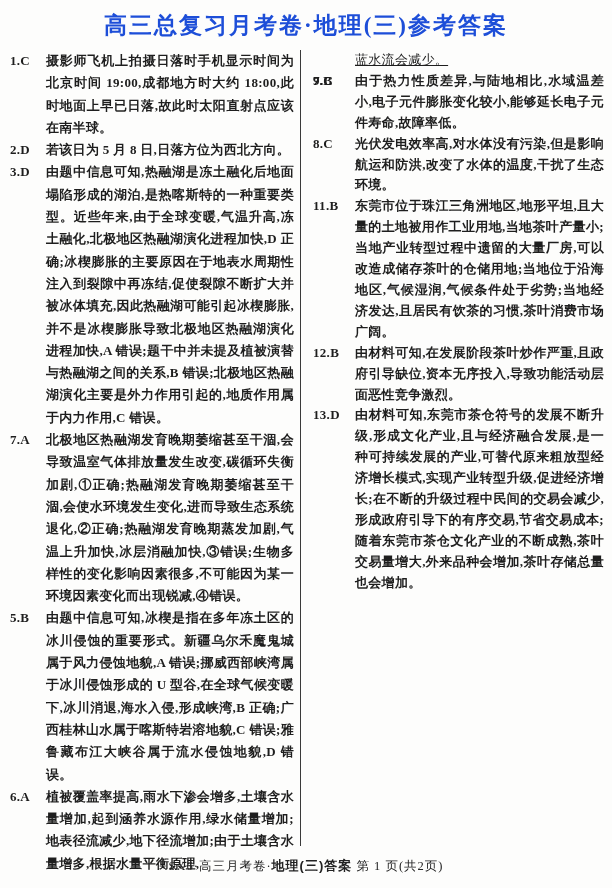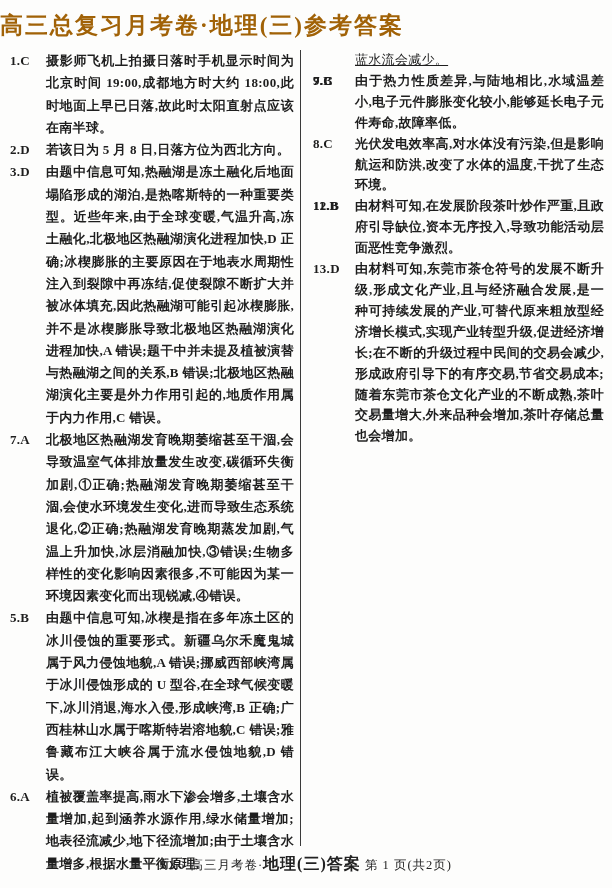--- a/index.html
+++ b/index.html
@@ -14,25 +14,25 @@
     margin: 0 auto;
     background: #fdfdfc;
     color: #1e1e1e;
     font-family: "Liberation Serif", "DejaVu Serif", serif;
     overflow: hidden;
     box-sizing: border-box;
   }
   .title {
     margin: 0;
     padding-top: 10px;
-    text-align: left;
+    text-align: center;
     font-size: 23px;
     font-weight: 900;
     letter-spacing: 2px;
-    color: #a16207;
+    color: #1d4ed8;
     white-space: nowrap;
   }
   .columns {
     position: absolute;
     top: 50px;
     left: 10px;
     right: 8px;
     bottom: 42px;
     display: flex;
   }
@@ -83,22 +83,22 @@
     left: 0;
     width: 100%;
     text-align: center;
     font-size: 12.5px;
     letter-spacing: 1px;
     color: #222;
     white-space: nowrap;
   }
   .footer .fbold {
     font-weight: bold;
-    font-family: Liberation Serif, serif;
-    font-size: 16px;
+    font-family: Liberation Sans, sans-serif;
+    font-size: 13px;
   }
 </style>
 </head>
 <body>
 
 <div class="page">
 
   <h1 class="title">高三总复习月考卷·地理(三)参考答案</h1>
 
   <div class="columns">
@@ -143,20 +143,21 @@
       <div class="item">
         <span class="num">9.C</span>
         <span>由于热力性质差异,与陆地相比,水域温差小,电子元件膨胀变化较小,能够延长电子元件寿命,故障率低。</span>
       </div>
       <div class="item">
         <span class="num">8.C</span>
         <span>光伏发电效率高,对水体没有污染,但是影响航运和防洪,改变了水体的温度,干扰了生态环境。</span>
       </div>
       <div class="item">
         <span class="num">11.B</span>
+        <span>东莞市位于珠江三角洲地区,地形平坦,且大量的土地被用作工业用地,当地茶叶产量小;当地产业转型过程中遗留的大量厂房,可以改造成储存茶叶的仓储用地;当地位于沿海地区,气候湿润,气候条件处于劣势;当地经济发达,且居民有饮茶的习惯,茶叶消费市场广阔。</span>
       </div>
       <div class="item">
         <span class="num">12.B</span>
         <span>由材料可知,在发展阶段茶叶炒作严重,且政府引导缺位,资本无序投入,导致功能活动层面恶性竞争激烈。</span>
       </div>
       <div class="item">
         <span class="num">13.D</span>
         <span>由材料可知,东莞市茶仓符号的发展不断升级,形成文化产业,且与经济融合发展,是一种可持续发展的产业,可替代原来粗放型经济增长模式,实现产业转型升级,促进经济增长;在不断的升级过程中民间的交易会减少,形成政府引导下的有序交易,节省交易成本;随着东莞市茶仓文化产业的不断成熟,茶叶交易量增大,外来品种会增加,茶叶存储总量也会增加。</span>
       </div>
     </div>

